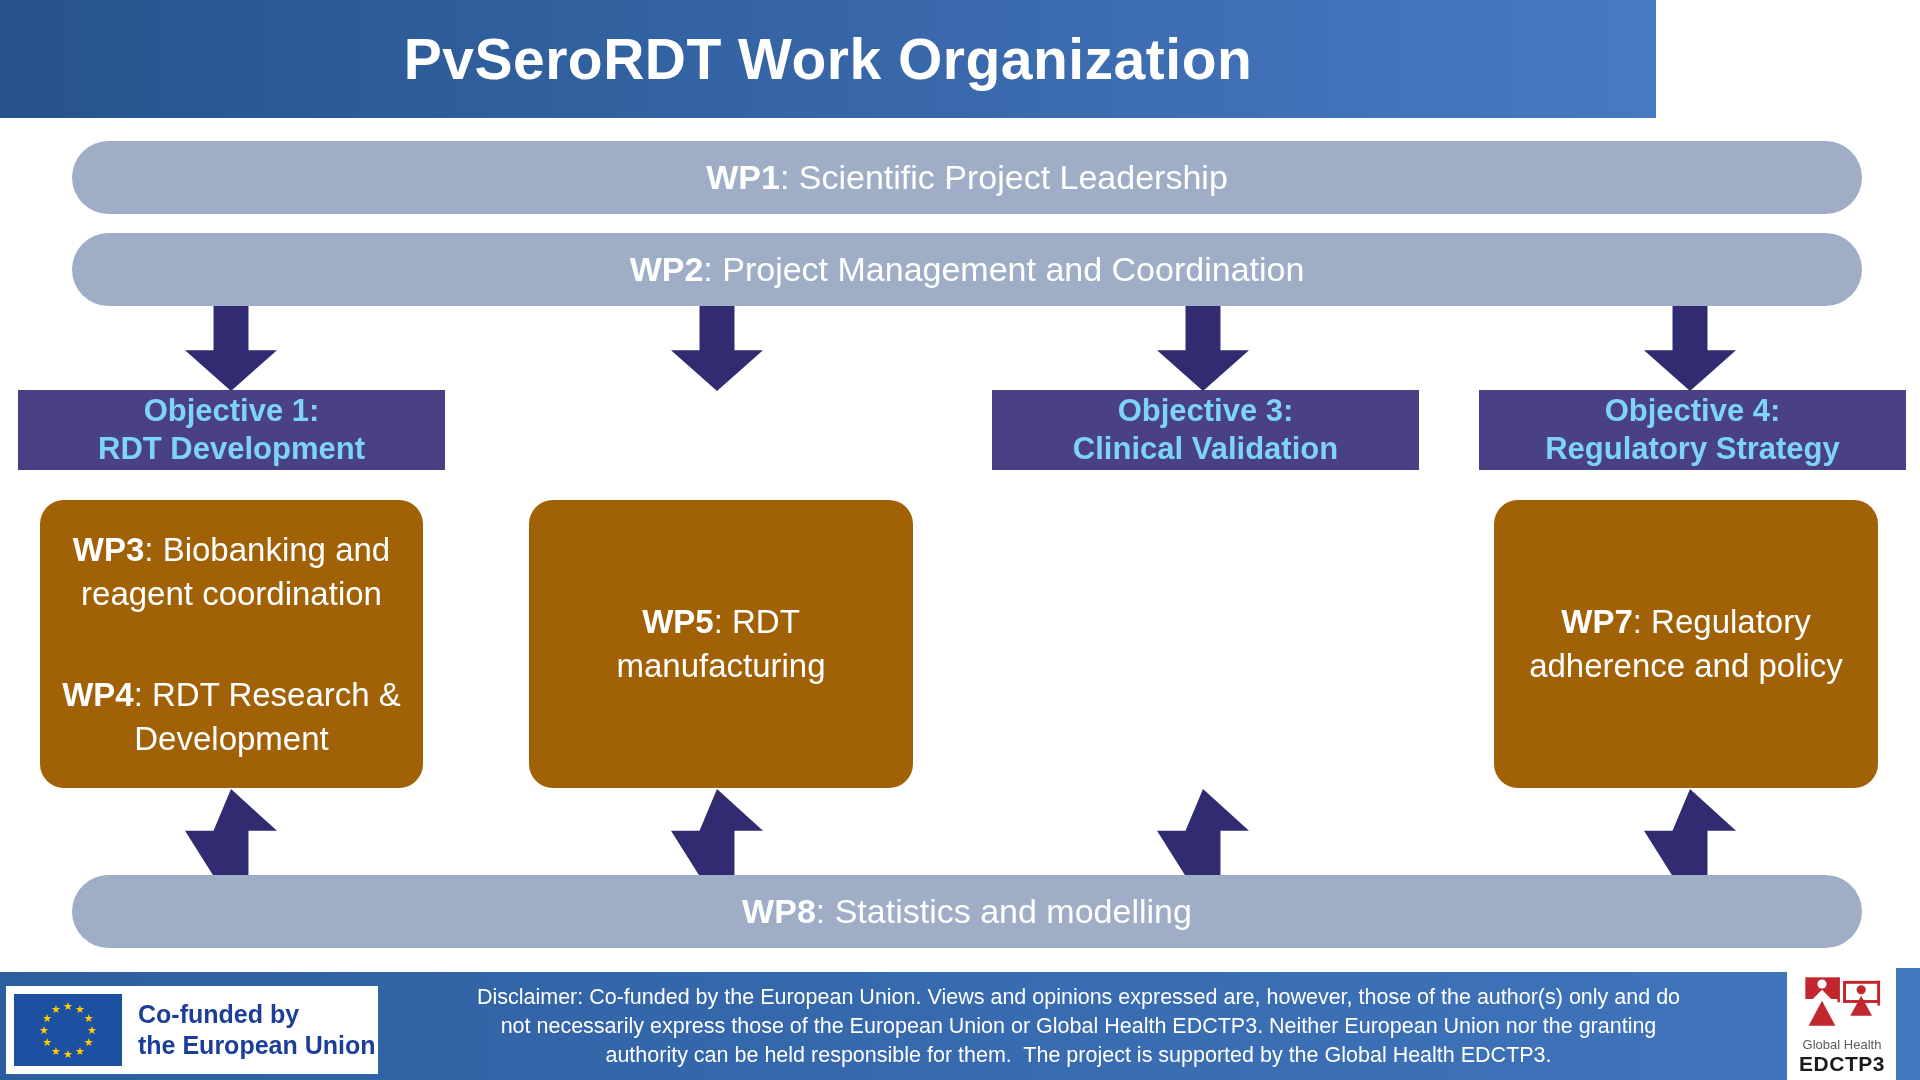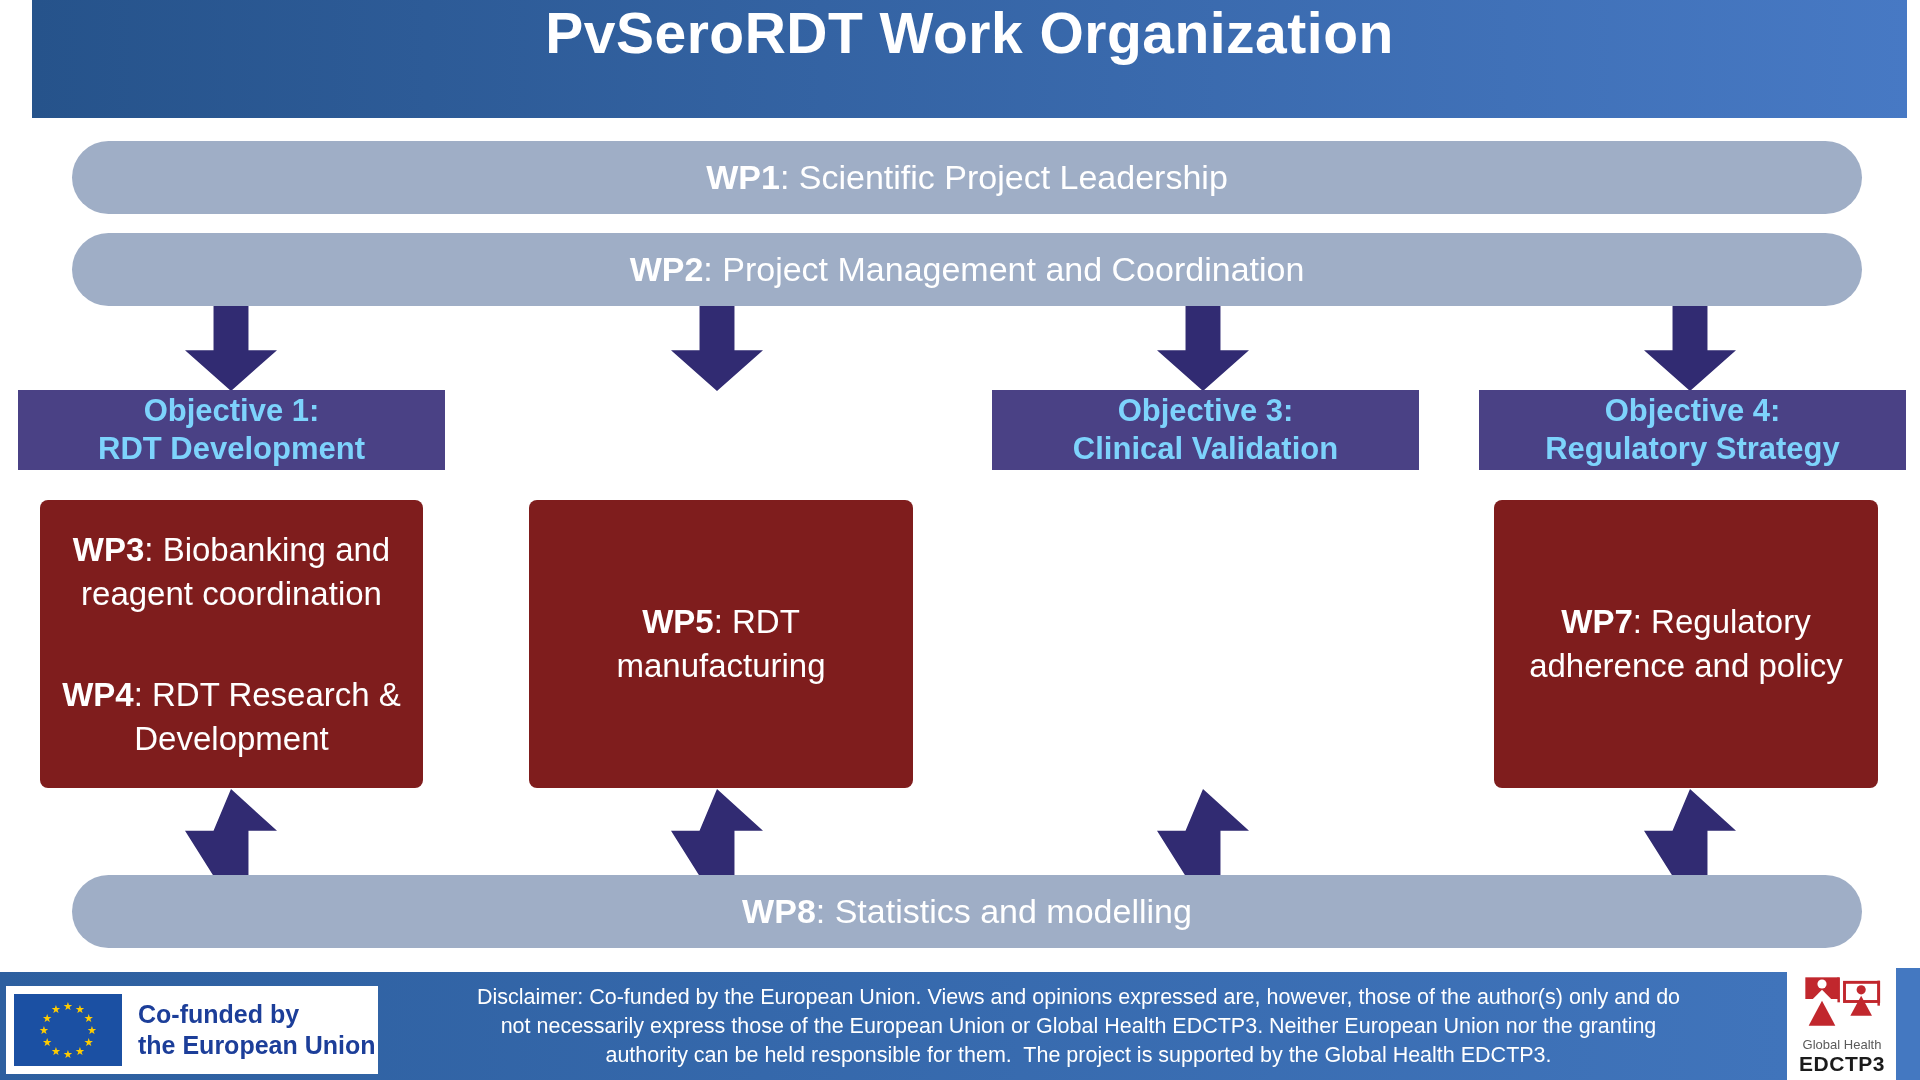--- a/index.html
+++ b/index.html
@@ -2,23 +2,23 @@
 <html><head>
 <meta charset="utf-8">
 <style>
   html,body{margin:0;padding:0;background:#fff;}
   #page{
     position:relative;width:1920px;height:1080px;overflow:hidden;background:#fff;
     font-family:"Liberation Sans","DejaVu Sans",sans-serif;
   }
   
   #header{
-    position:absolute;left:0;top:0;width:1875px;height:118px;
+    position:absolute;left:0;top:0;width:1656px;height:118px;
     background:linear-gradient(90deg,#26538B 0%,#4779C4 100%);
-    display:flex;align-items:flex-start;justify-content:center;margin-left:32px;
+    display:flex;align-items:center;justify-content:center;
   }
   #header h1{
     margin:0;color:#fff;font-size:57px;font-weight:800;letter-spacing:.5px;
   }
   
   .bar{
     position:absolute;left:72px;width:1790px;height:73px;background:#9FAEC6;
     border-radius:38px;color:#fff;font-size:34px;
     display:flex;align-items:center;justify-content:center;white-space:pre-wrap;
   }
@@ -39,21 +39,21 @@
   .c1{left:185px;} .c2{left:671px;} .c3{left:1157px;} .c4{left:1644px;}
   
   .obj{
     position:absolute;top:390px;height:80px;width:427px;background:#4A4185;
     color:#7dd3fc;font-weight:700;font-size:31px;line-height:38px;text-align:center;
     display:flex;flex-direction:column;align-items:center;justify-content:center;
   }
   #obj1{left:18px;} #obj2{left:505px;} #obj3{left:992px;} #obj4{left:1479px;}
   
   .wpbox{
-    position:absolute;top:500px;height:288px;background:#7f1d1d;border-radius:8px;
+    position:absolute;top:500px;height:288px;background:#a16207;border-radius:24px;
     color:#fff;font-size:33px;line-height:44px;text-align:center;
     display:flex;flex-direction:column;align-items:center;justify-content:center;
   }
   .wpbox p{margin:0;white-space:pre-wrap;}
   .wpbox p.gap{margin-top:57px;}
   #wpbox1{left:40px;width:383px;}
   #wpbox2{left:529px;width:384px;}
   #wpbox3{left:1013px;width:384px;}
   #wpbox4{left:1494px;width:384px;}
   .w352{max-width:352px;} .w262{max-width:262px;} .w332{max-width:332px;}

